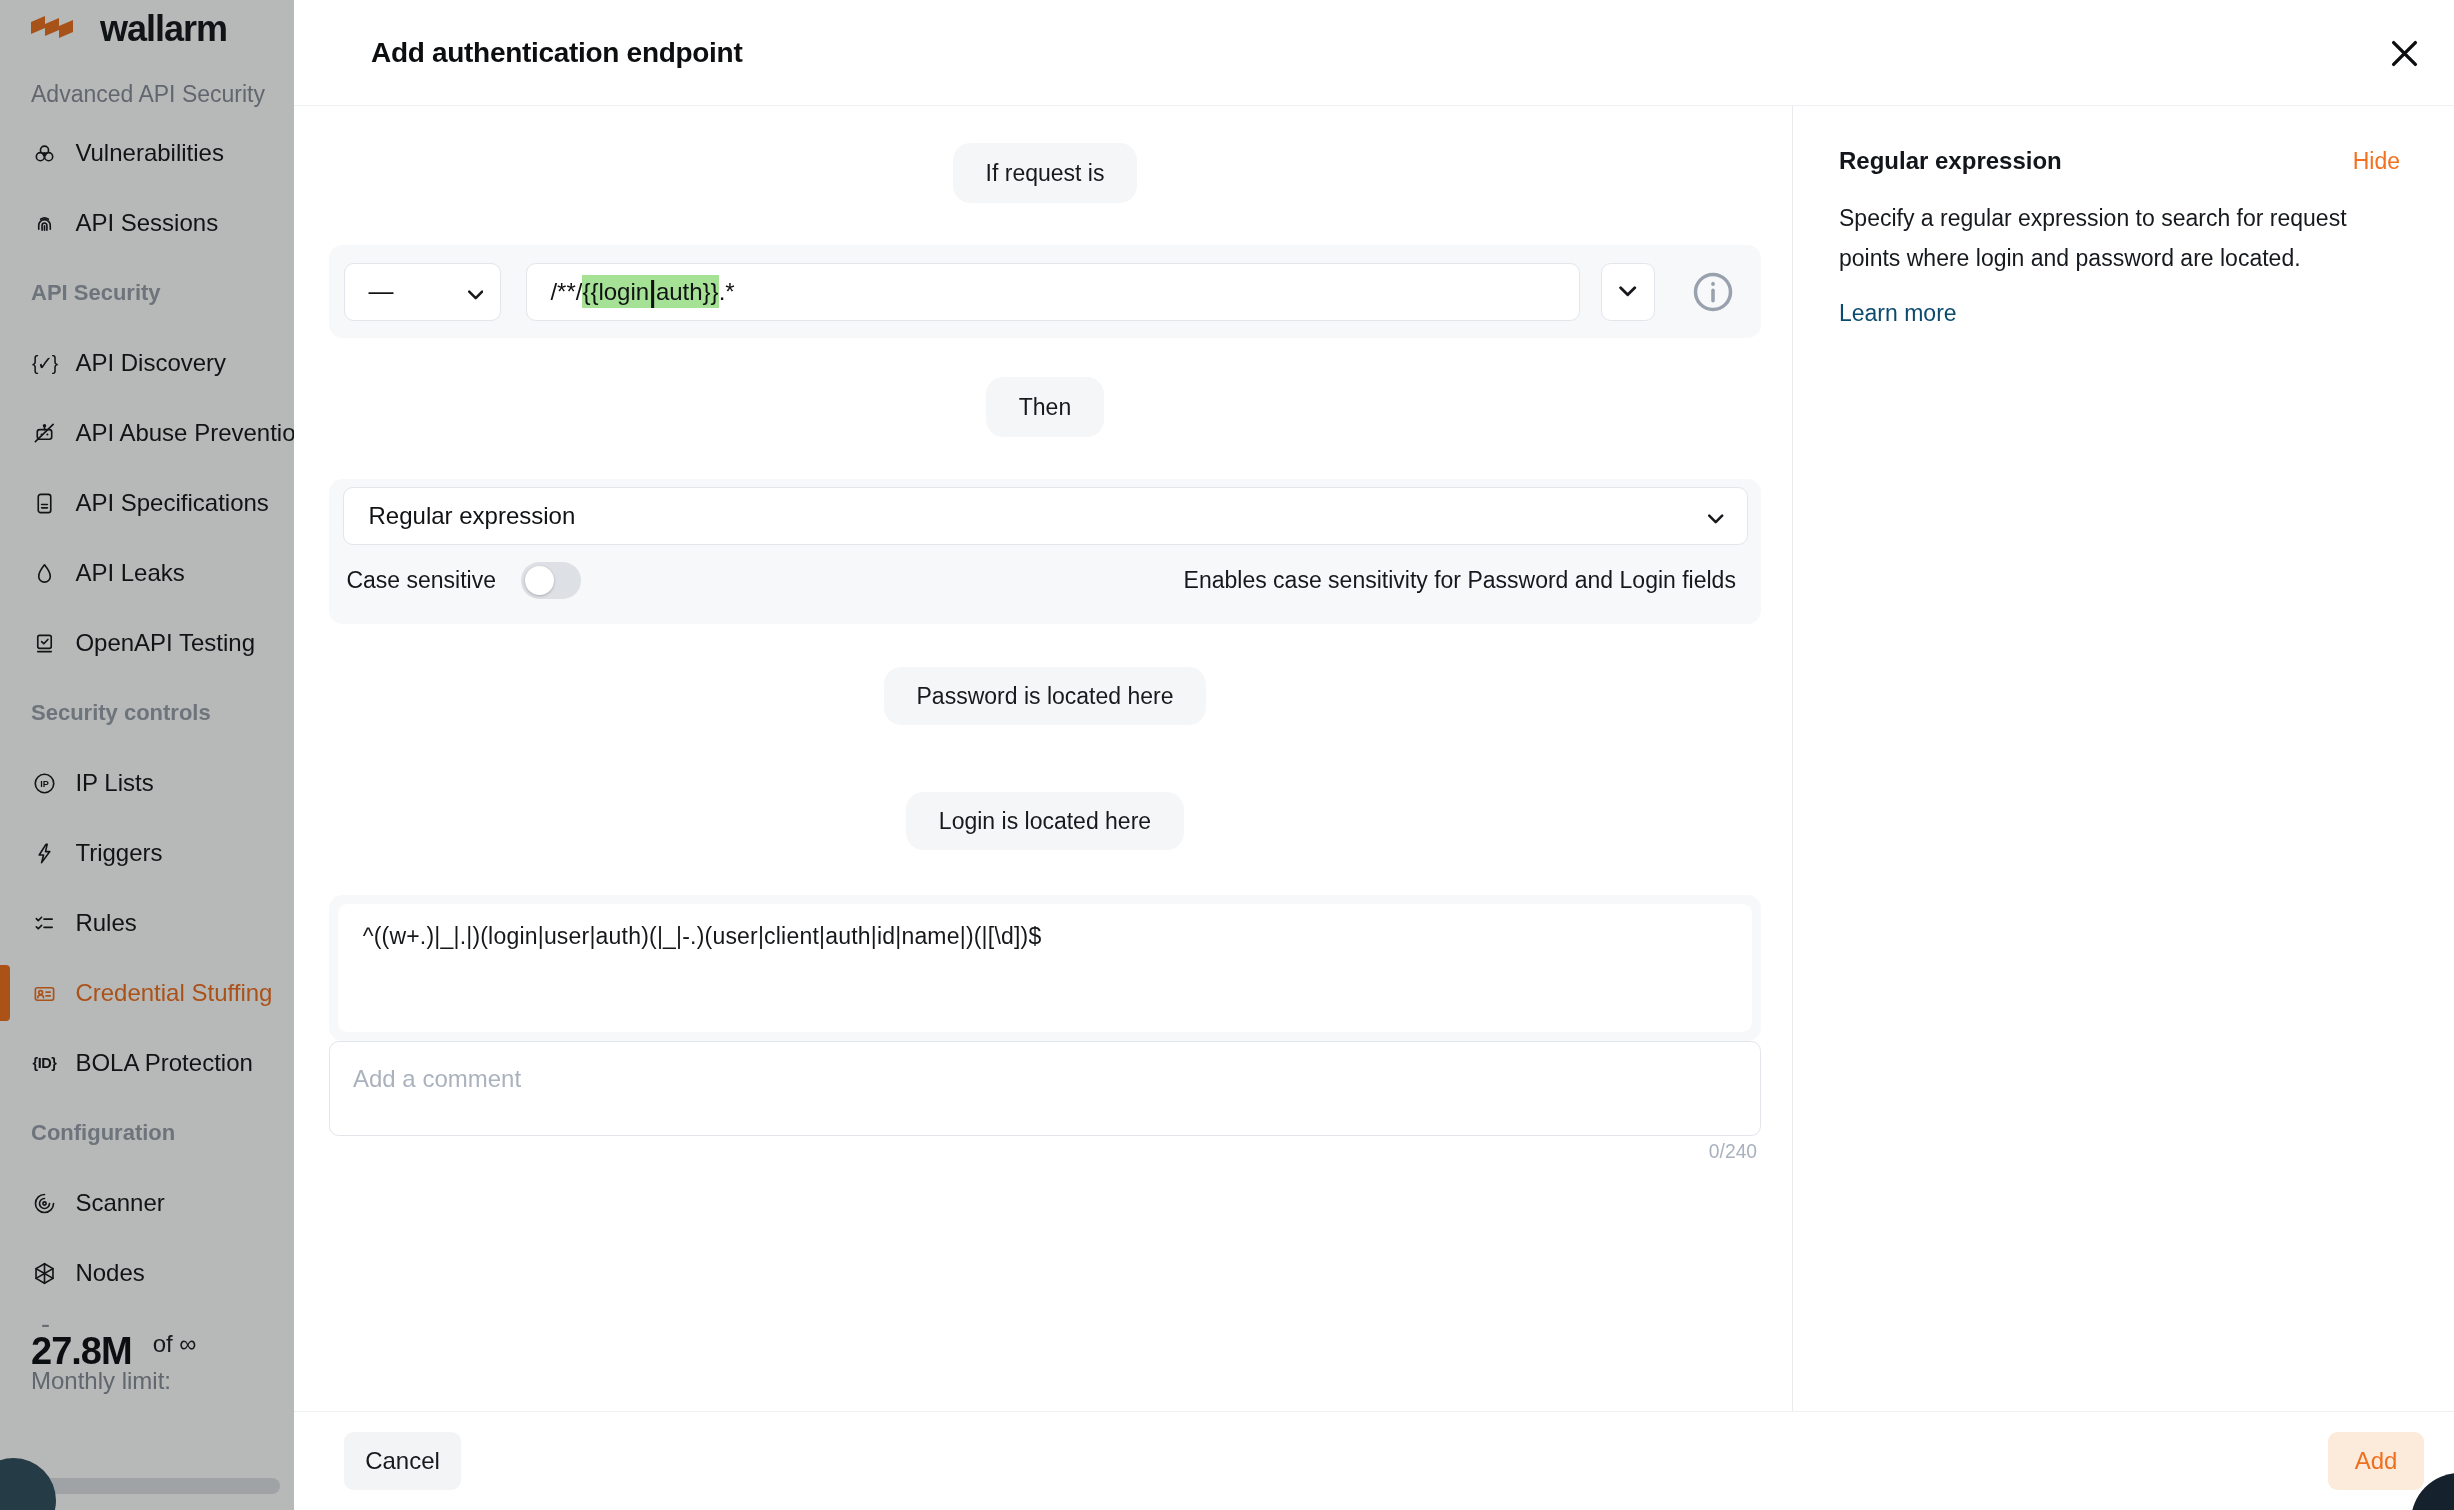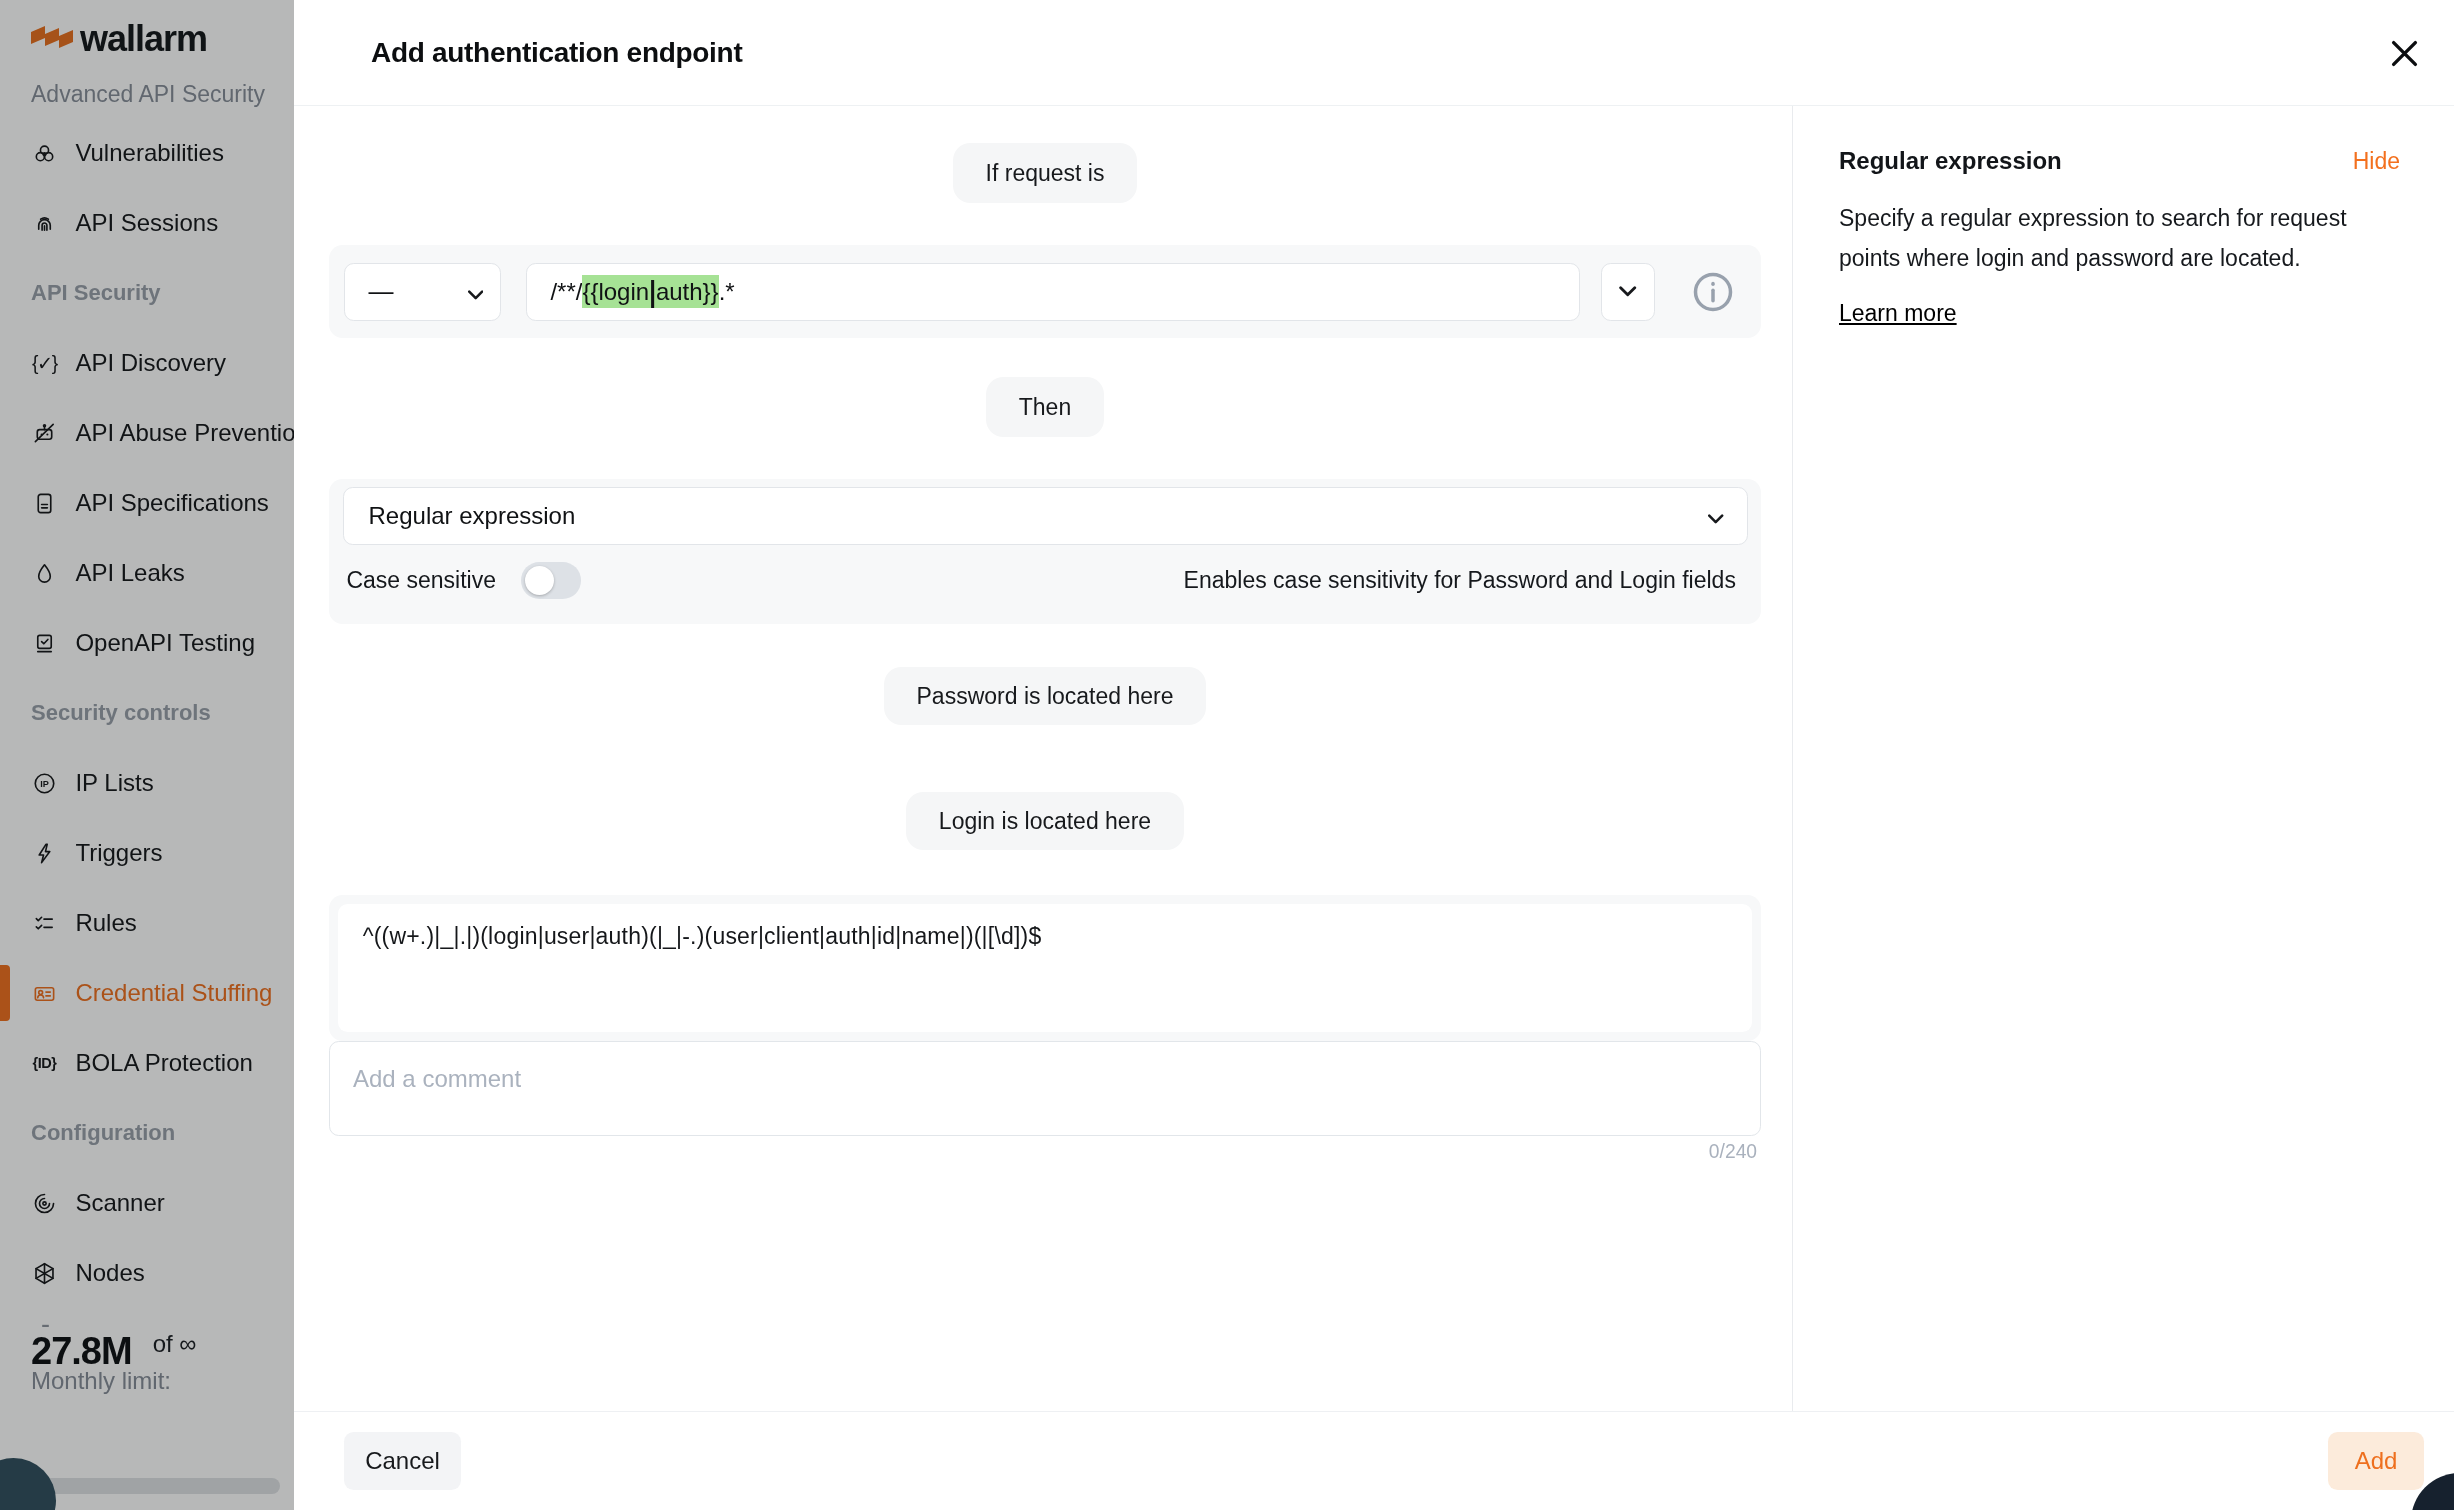--- a/index.html
+++ b/index.html
@@ -2,21 +2,21 @@
 <html><head>
 <meta charset="utf-8">
 <style>
   html,body{margin:0;padding:0;background:#fff;}
   .stage{position:relative;width:2454px;height:1510px;overflow:hidden;background:#fff;
          font-family:"Liberation Sans",sans-serif;color:#17191c;}
 
   
   .sidebar{position:absolute;left:0;top:0;width:294px;height:1510px;background:#fff;overflow:hidden;}
   .sb-dim{position:absolute;inset:0;background:rgba(8,9,10,0.29);z-index:6;pointer-events:none;}
-  .logo-row{position:absolute;top:18px;left:29px;display:flex;align-items:center;gap:5px;}
+  .logo-row{position:absolute;top:8px;left:29px;display:flex;align-items:center;gap:25px;}
   .logo-text{font-size:36px;font-weight:700;color:#15181c;letter-spacing:-1px;}
   .subtitle{position:absolute;top:81px;left:31px;font-size:23px;color:#878e99;white-space:nowrap;}
   .menu{position:absolute;top:118px;left:0;right:0;}
   .mi{height:70px;display:flex;align-items:center;gap:17.4px;padding-left:31px;font-size:24px;
       color:#16181c;white-space:nowrap;position:relative;}
   .mi .ic{width:27px;flex:none;display:flex;justify-content:center;align-items:center;color:#17191c;}
   .mi .ic svg{stroke:currentColor;fill:none;stroke-width:1.7;stroke-linecap:round;stroke-linejoin:round;}
   .ic-txt{font-size:19.3px;letter-spacing:-1.4px;color:#17191c;}
   .ic-txt.small{font-size:14.5px;font-weight:700;letter-spacing:-0.5px;}
   .mi.active{color:#ee7020;}
@@ -91,21 +91,21 @@
             justify-content:space-between;padding:0 30px 0 50px;background:#fff;box-sizing:border-box;}
   .btn{height:58px;border-radius:9.7px;display:flex;align-items:center;justify-content:center;
        font-size:24px;cursor:pointer;box-sizing:border-box;}
   .btn-cancel{width:117px;background:#f3f4f6;color:#17191c;}
   .btn-add{width:96px;background:#fcebdb;color:#ee6f1e;}
 
   .hp-head{display:flex;justify-content:space-between;align-items:baseline;}
   .hp-title{font-size:24px;font-weight:700;color:#121519;}
   .hp-hide{font-size:23px;color:#f3701e;cursor:pointer;}
   .hp-body{margin-top:23px;font-size:23px;line-height:40px;color:#16191d;max-width:560px;}
-  .hp-learn{margin-top:22px;font-size:23px;color:#000000;text-decoration:underline;width:max-content;cursor:pointer;}
+  .hp-learn{margin-top:22px;font-size:23px;color:#0c4a6e;width:max-content;cursor:pointer;}
 
   .chat-blob{position:absolute;right:-54px;bottom:-60px;width:97px;height:97px;border-radius:50%;
              background:#16212e;z-index:9;cursor:pointer;}
 </style>
 </head>
 <body>
 
 <div class="stage">
 
   <aside class="sidebar">

